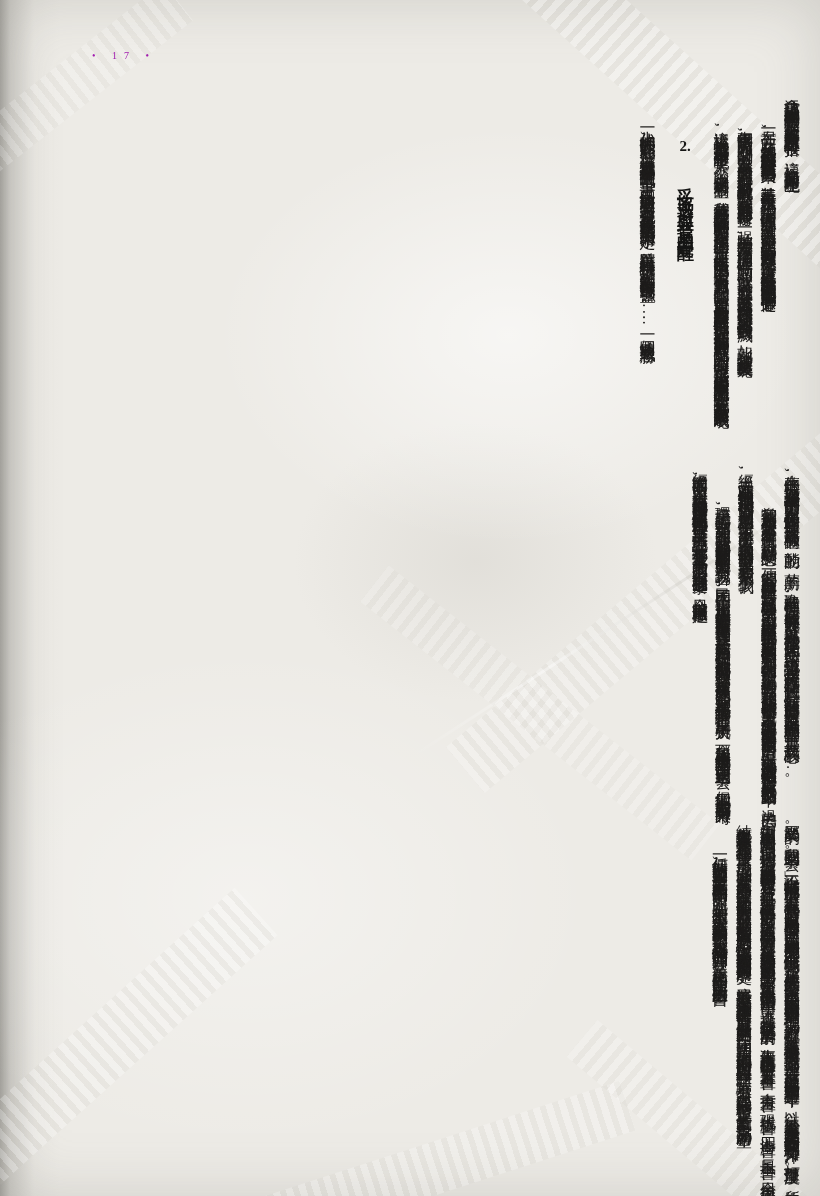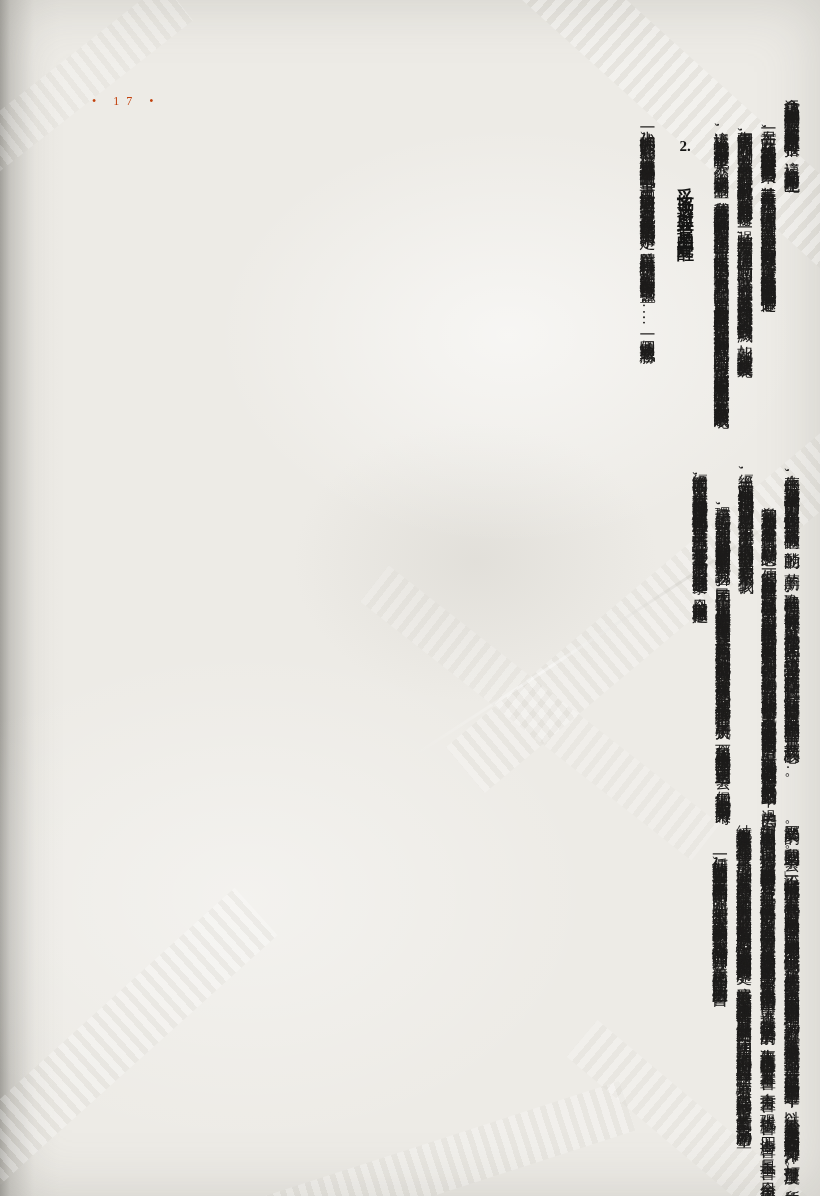--- a/index.html
+++ b/index.html
@@ -43,25 +43,24 @@
     width: 500px; height: 3px;
     background: linear-gradient(90deg, rgba(255,255,255,0), rgba(255,255,255,.8), rgba(170,168,160,.4), rgba(255,255,255,0));
     transform: rotate(-33deg);
     left: 370px; top: 620px;
     opacity: .5; pointer-events: none;
   }
 
   .page-number {
     position: absolute;
     left: 92px; top: 50px;
-    font-size: 12px;
+    font-size: 10px;
     letter-spacing: 7px;
-    color: #c2410c;
+    color: #a21caf;
     white-space: nowrap;
-    margin-top: 44px;
   }
 
   .band {
     position: absolute;
     right: 16px;
     writing-mode: vertical-rl;
     text-orientation: mixed;
     color: #1d1c1b;
     font-size: 16px;
     letter-spacing: 1.2px;

